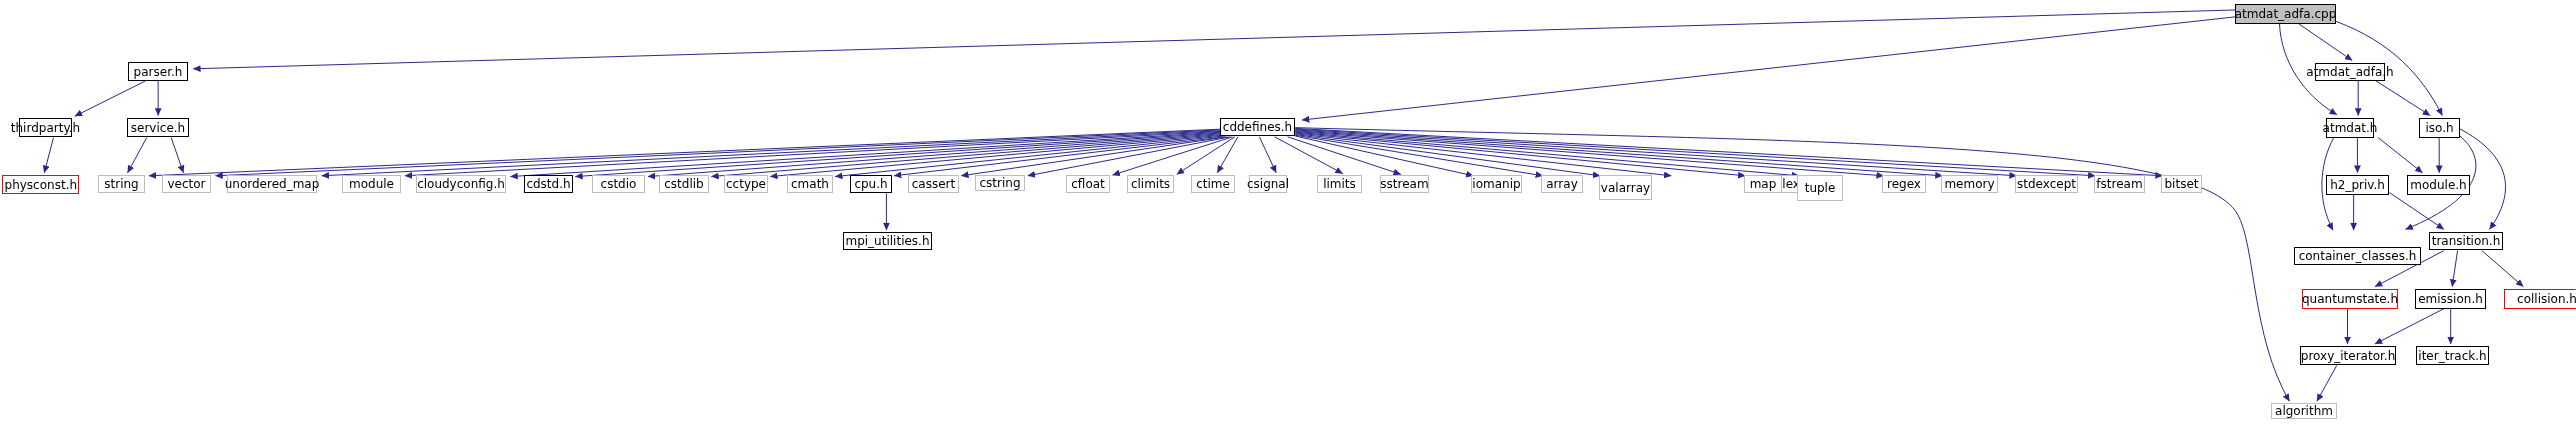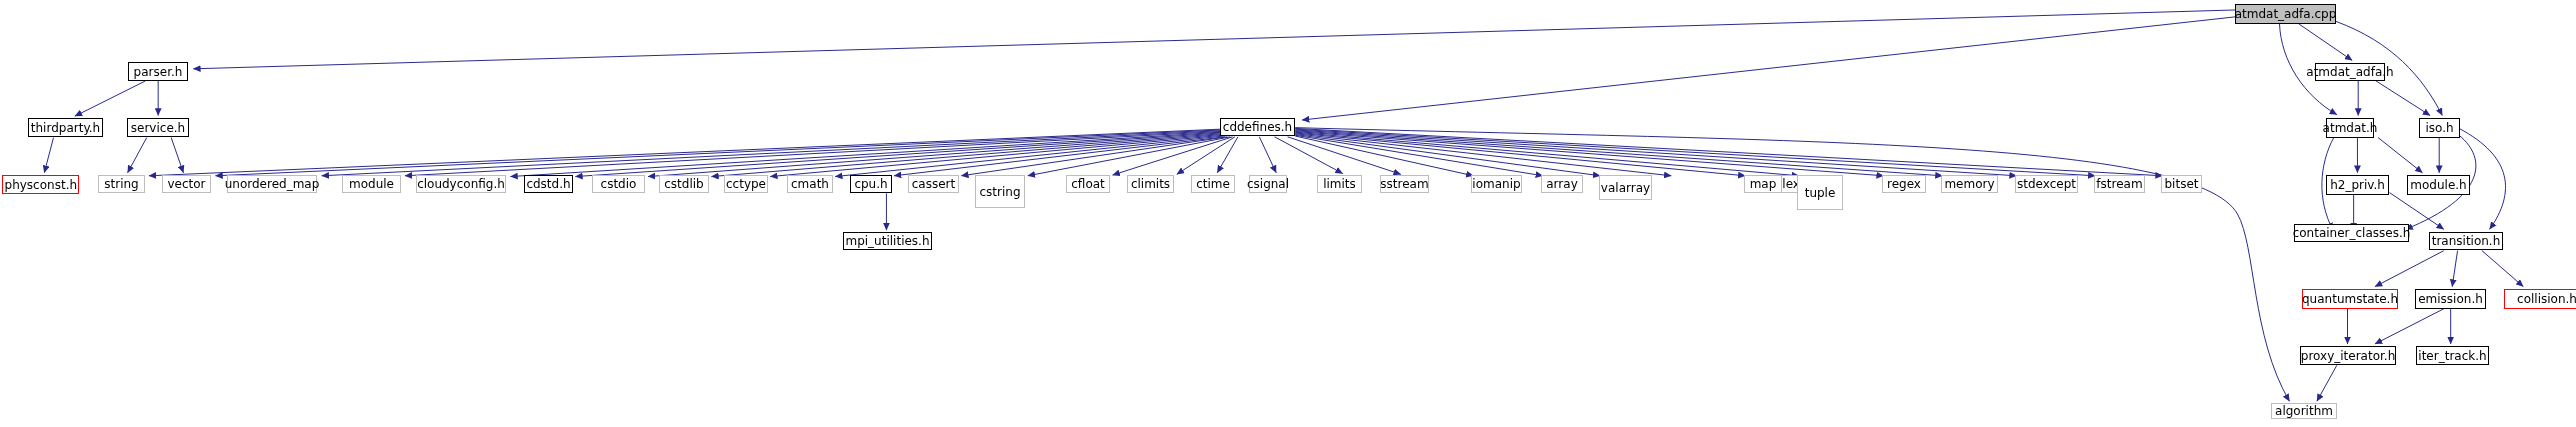--- a/index.html
+++ b/index.html
@@ -101,65 +101,65 @@
       <path d="M1695,171 L2542,230" marker-end="url(#arrow)"></path>
       <path d="M1695,170 L2639,230" marker-end="url(#arrow)"></path>
       <path d="M1695,169 L2742,230" marker-end="url(#arrow)"></path>
       <path d="M1695,168 L2830,230" marker-end="url(#arrow)"></path>
     </g>
   </svg>
 
   <div class="node node--main" style="left:2235px;top:3.8px;width:101px;height:20px">atmdat_adfa.cpp</div>
 
   <div class="node" style="left:128px;top:62px;width:60px;height:19px">parser.h</div>
-  <div class="node" style="left:28px;top:118px;width:75px;height:19px">thirdparty.h</div>
+  <div class="node" style="left:19px;top:118px;width:53px;height:19px">thirdparty.h</div>
   <div class="node" style="left:127px;top:118px;width:62px;height:19px">service.h</div>
   <div class="node node--red" style="left:2.3px;top:175px;width:77px;height:19px">physconst.h</div>
 
   <div class="node" style="left:1220px;top:118px;width:75px;height:18.3px">cddefines.h</div>
 
   <div class="node node--std" style="left:98px;top:175px;width:47px;height:18.3px">string</div>
   <div class="node node--std" style="left:162px;top:175px;width:49px;height:18.3px">vector</div>
   <div class="node node--std" style="left:227px;top:175px;width:90px;height:18.3px">unordered_map</div>
   <div class="node node--std" style="left:342px;top:175px;width:59px;height:18.3px">module</div>
   <div class="node node--std" style="left:416px;top:175px;width:90px;height:18.3px">cloudyconfig.h</div>
   <div class="node" style="left:524px;top:175px;width:49px;height:18.3px">cdstd.h</div>
   <div class="node node--std" style="left:592px;top:175px;width:53px;height:18.3px">cstdio</div>
   <div class="node node--std" style="left:659px;top:175px;width:50px;height:18.3px">cstdlib</div>
   <div class="node node--std" style="left:724px;top:175px;width:44px;height:18.3px">cctype</div>
   <div class="node node--std" style="left:787px;top:175px;width:46px;height:18.3px">cmath</div>
   <div class="node" style="left:850px;top:175px;width:42px;height:18.3px">cpu.h</div>
   <div class="node node--std" style="left:908px;top:175px;width:51px;height:18.3px">cassert</div>
-  <div class="node node--std" style="left:975px;top:175px;width:50px;height:33px">cstring</div>
+  <div class="node node--std" style="left:975px;top:175px;width:50px;height:16px">cstring</div>
   <div class="node node--std" style="left:1066px;top:175px;width:44px;height:18.3px">cfloat</div>
   <div class="node node--std" style="left:1127px;top:175px;width:47px;height:18.3px">climits</div>
   <div class="node node--std" style="left:1191px;top:175px;width:44px;height:18.3px">ctime</div>
   <div class="node node--std" style="left:1249px;top:175px;width:38px;height:18.3px">csignal</div>
   <div class="node node--std" style="left:1317px;top:175px;width:45px;height:18.3px">limits</div>
   <div class="node node--std" style="left:1380px;top:175px;width:49px;height:18.3px">sstream</div>
   <div class="node node--std" style="left:1471px;top:175px;width:51px;height:18.3px">iomanip</div>
   <div class="node node--std" style="left:1541px;top:175px;width:42px;height:18.3px">array</div>
   <div class="node node--std" style="left:1599px;top:175px;width:53px;height:25px">valarray</div>
   <div class="node node--std" style="left:1748px;top:175px;width:53px;height:18.3px">complex</div>
   <div class="node node--std" style="left:1744px;top:175px;width:38px;height:18.3px">map</div>
-  <div class="node node--std" style="left:1797px;top:175px;width:46px;height:35px">tuple</div>
+  <div class="node node--std" style="left:1797px;top:175px;width:46px;height:26px">tuple</div>
   <div class="node node--std" style="left:1882px;top:175px;width:44px;height:18.3px">regex</div>
   <div class="node node--std" style="left:1941px;top:175px;width:57px;height:18.3px">memory</div>
   <div class="node node--std" style="left:2015px;top:175px;width:63px;height:18.3px">stdexcept</div>
   <div class="node node--std" style="left:2094px;top:175px;width:51px;height:18.3px">fstream</div>
   <div class="node node--std" style="left:2161px;top:175px;width:41px;height:18.3px">bitset</div>
 
   <div class="node" style="left:843px;top:232px;width:89px;height:18.3px">mpi_utilities.h</div>
 
   <div class="node" style="left:2315px;top:63px;width:70px;height:17.6px">atmdat_adfa.h</div>
   <div class="node" style="left:2326px;top:118px;width:48px;height:20px">atmdat.h</div>
   <div class="node" style="left:2419px;top:118px;width:41px;height:20px">iso.h</div>
   <div class="node" style="left:2326px;top:175px;width:63px;height:20px">h2_priv.h</div>
   <div class="node" style="left:2407px;top:175px;width:63px;height:20px">module.h</div>
-  <div class="node" style="left:2294px;top:224px;width:115px;height:18.3px">container_classes.h</div>
+  <div class="node" style="left:2294px;top:247px;width:127px;height:18.3px">container_classes.h</div>
   <div class="node" style="left:2429px;top:232px;width:74px;height:18.3px">transition.h</div>
   <div class="node node--red" style="left:2302px;top:289px;width:96px;height:20px">quantumstate.h</div>
   <div class="node" style="left:2415px;top:289px;width:71px;height:20px">emission.h</div>
   <div class="node node--red" style="left:2504px;top:289px;width:86px;height:20px">collision.h</div>
   <div class="node" style="left:2300px;top:346px;width:96px;height:19px">proxy_iterator.h</div>
   <div class="node" style="left:2416px;top:346px;width:73px;height:19px">iter_track.h</div>
   <div class="node node--std" style="left:2271px;top:403px;width:66px;height:16px">algorithm</div>
 
 </div>
 

